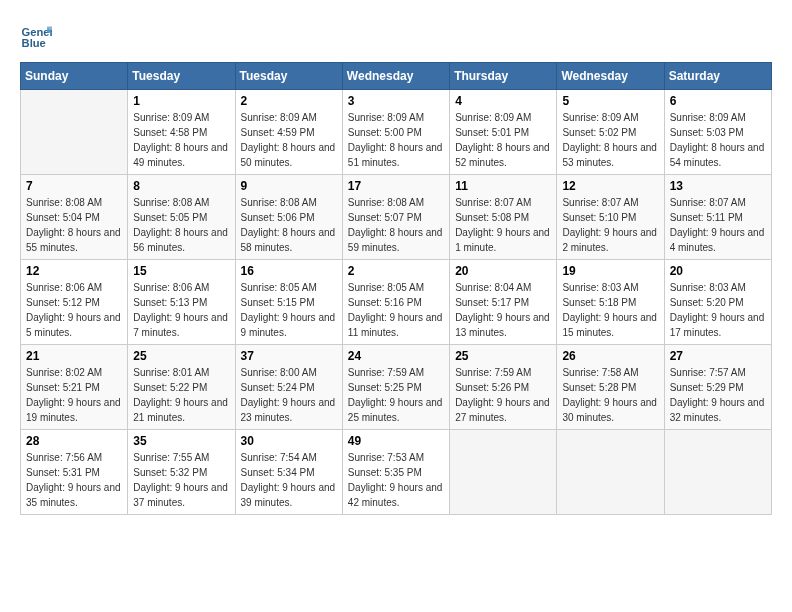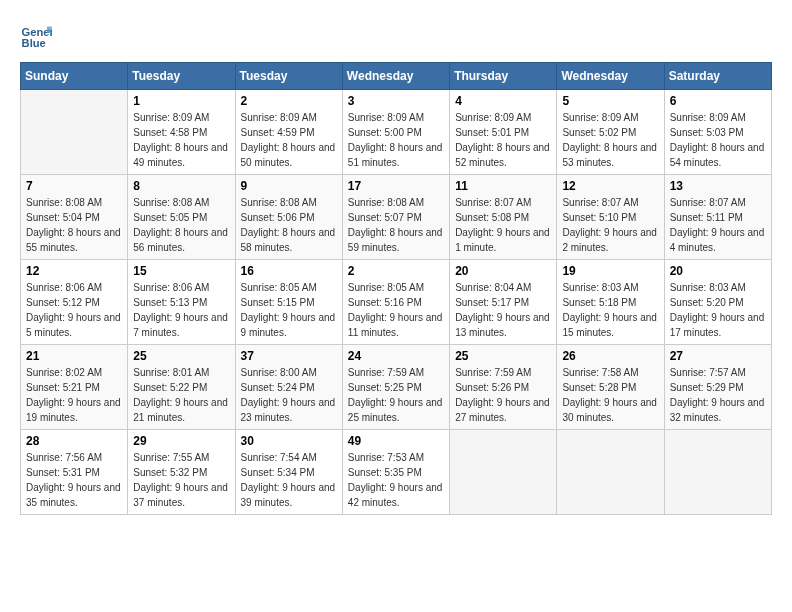--- a/index.html
+++ b/index.html
@@ -237,21 +237,21 @@
           <span class="day-num">27</span>
           <div class="day-info">Sunrise: 7:57 AM<br>Sunset: 5:29 PM<br>Daylight: 9 hours and 32 minutes.</div>
         </td>
       </tr>
       <tr>
         <td>
           <span class="day-num">28</span>
           <div class="day-info">Sunrise: 7:56 AM<br>Sunset: 5:31 PM<br>Daylight: 9 hours and 35 minutes.</div>
         </td>
         <td>
-          <span class="day-num">29</span>
+          <span class="day-num">35</span>
           <div class="day-info">Sunrise: 7:55 AM<br>Sunset: 5:32 PM<br>Daylight: 9 hours and 37 minutes.</div>
         </td>
         <td>
           <span class="day-num">30</span>
           <div class="day-info">Sunrise: 7:54 AM<br>Sunset: 5:34 PM<br>Daylight: 9 hours and 39 minutes.</div>
         </td>
         <td>
           <span class="day-num">49</span>
           <div class="day-info">Sunrise: 7:53 AM<br>Sunset: 5:35 PM<br>Daylight: 9 hours and 42 minutes.</div>
         </td>

